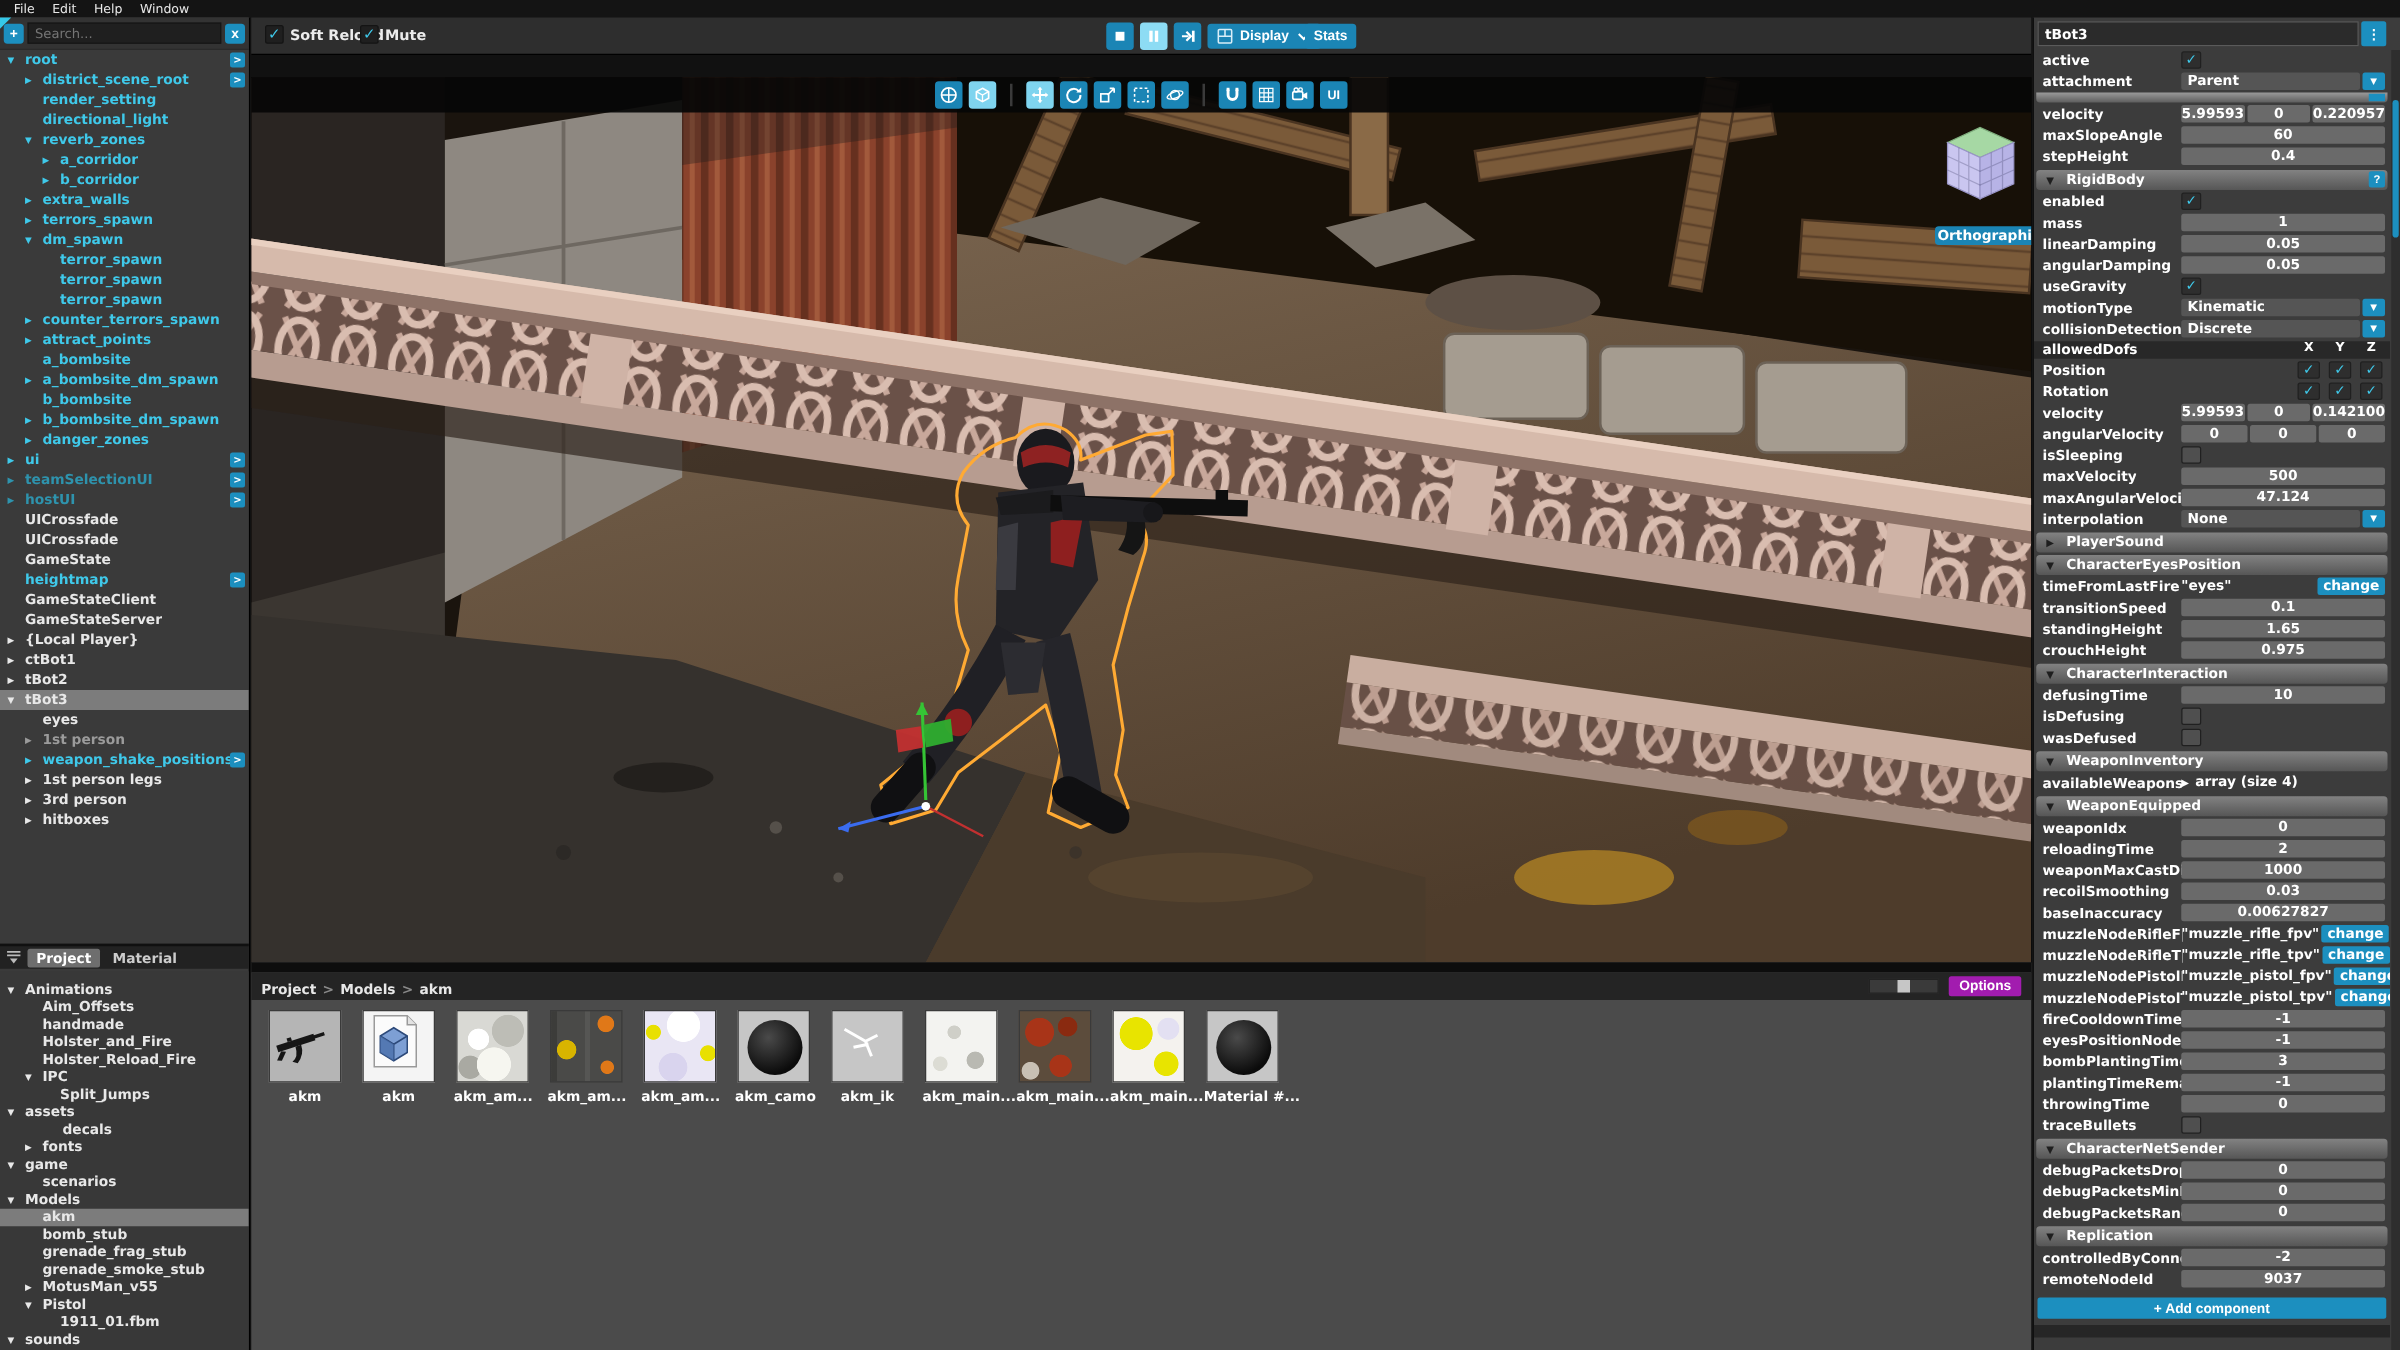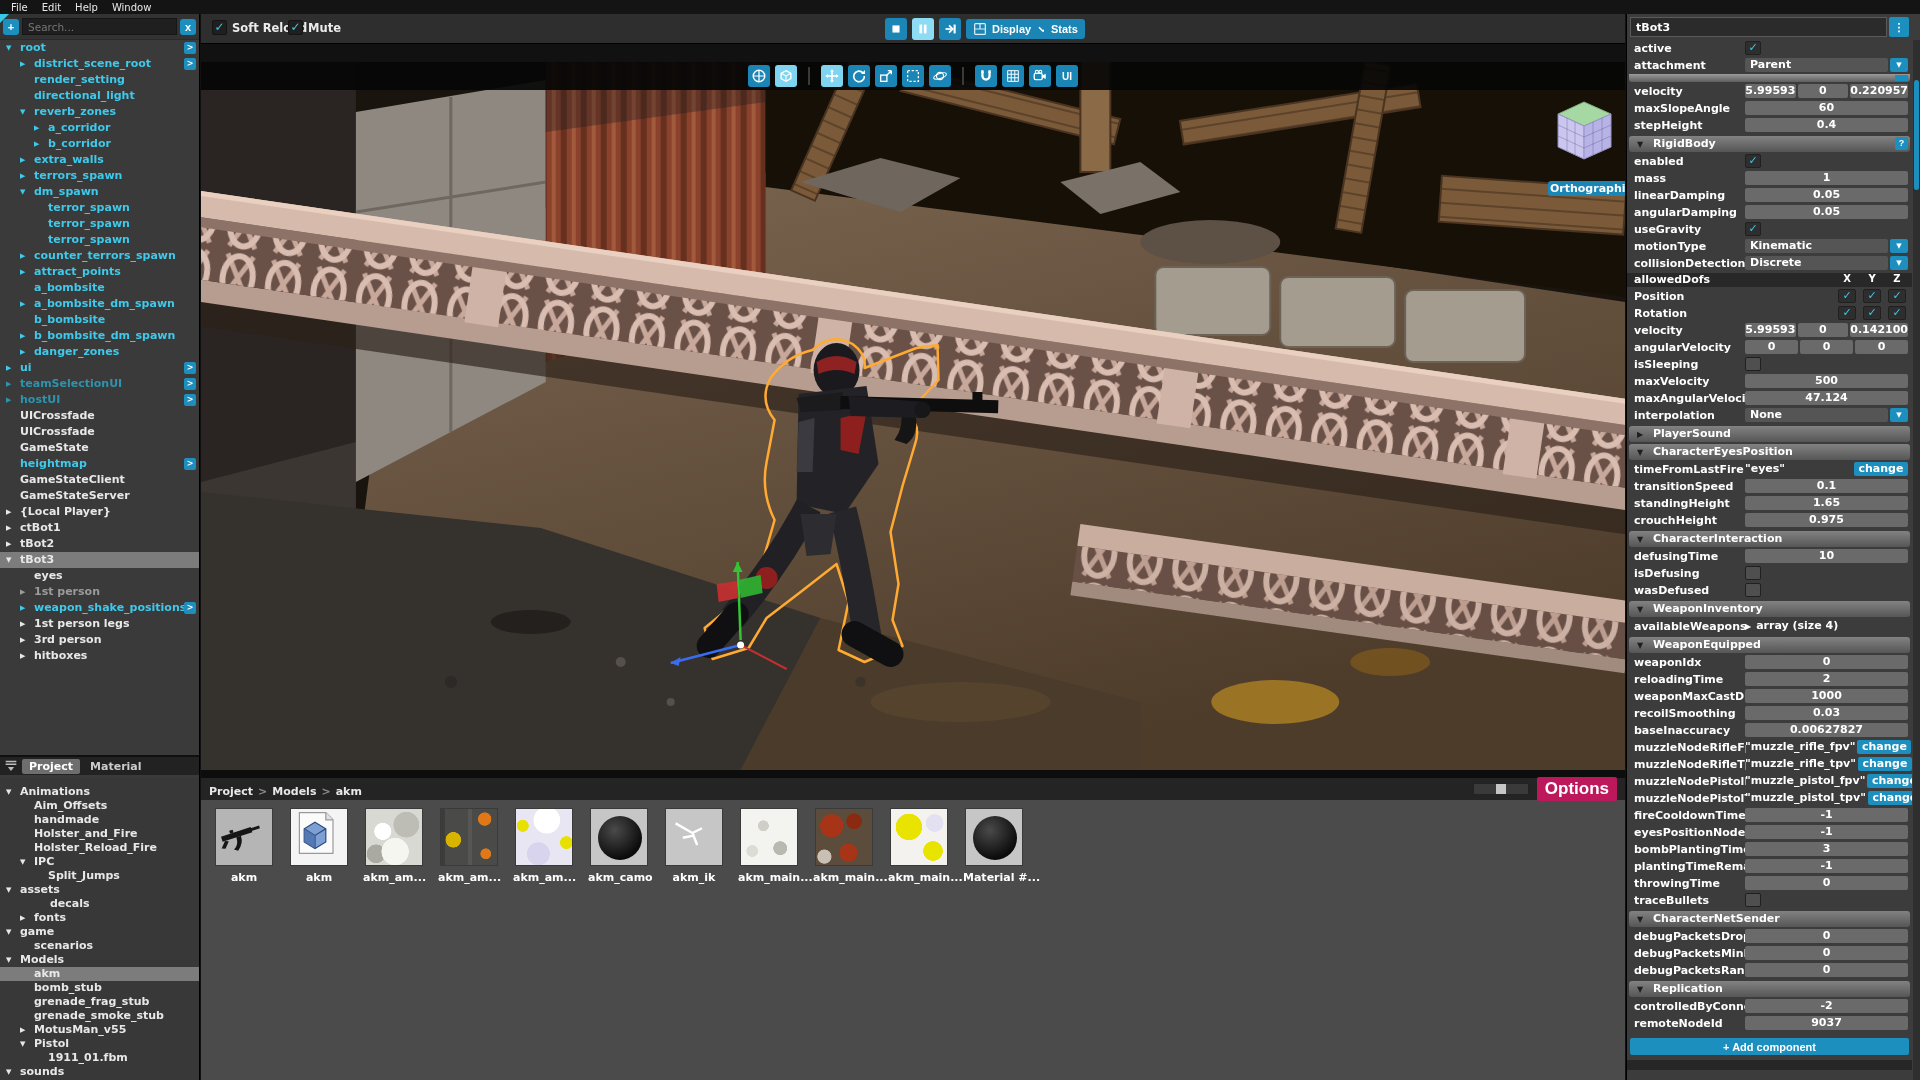--- a/index.html
+++ b/index.html
@@ -71,21 +71,21 @@
 
 
 #browser{position:absolute;left:201px;top:770px;width:1424px;bottom:0;background:#4b4b4b;}
 #browser-gap{position:absolute;left:0;top:0;right:0;height:8px;background:#0d0d0d;}
 #breadcrumb-bar{position:absolute;left:0;top:8px;right:0;height:22px;background:#242424;
   display:flex;align-items:center;padding:0 8px;}
 .bc-part{font-size:11px;font-weight:700;color:#e8e8e8;}
 .bc-sep{font-size:11px;font-weight:700;color:#8a8a8a;margin:0 5px;}
 #size-slider{width:56px;height:12px;background:#3a3a3a;border:1px solid #222;position:relative;margin-left:auto;margin-right:8px;}
 #size-thumb{position:absolute;left:22px;top:0;width:10px;height:10px;background:#c6c6c6;}
-#options-btn{background:#be185d;color:#fff;font-size:17px;font-weight:700;border:none;border-radius:2px;padding:2px 8px;}
+#options-btn{background:#a21caf;color:#fff;font-size:11px;font-weight:700;border:none;border-radius:2px;padding:2px 8px;}
 #asset-grid{position:absolute;left:0;top:30px;right:0;bottom:0;display:flex;gap:13px;padding:8px 12px;align-items:flex-start;}
 .acell{width:62px;text-align:center;flex:0 0 auto;}
 .athumb{width:58px;height:58px;margin:0 auto;border:1px solid #3a3a3a;position:relative;overflow:hidden;}
 .alabel{font-size:11px;font-weight:700;color:#fff;margin-top:5px;white-space:nowrap;}
 .k-model{background:#b5b5b5;}
 .k-prefab{background:#f4f4f4;}
 .k-tex_light{background:#d9d9d4;background-image:radial-gradient(circle at 30% 40%,#fff 0 16%,transparent 17%),
   radial-gradient(circle at 72% 28%,#bdbdb6 0 22%,transparent 23%),radial-gradient(circle at 52% 76%,#f6f6f0 0 26%,transparent 27%),
   radial-gradient(circle at 18% 80%,#a9a9a2 0 14%,transparent 15%);}
 .k-tex_dark{background:#4a4a48;background-image:radial-gradient(circle at 22% 55%,#d8b400 0 14%,transparent 15%),

